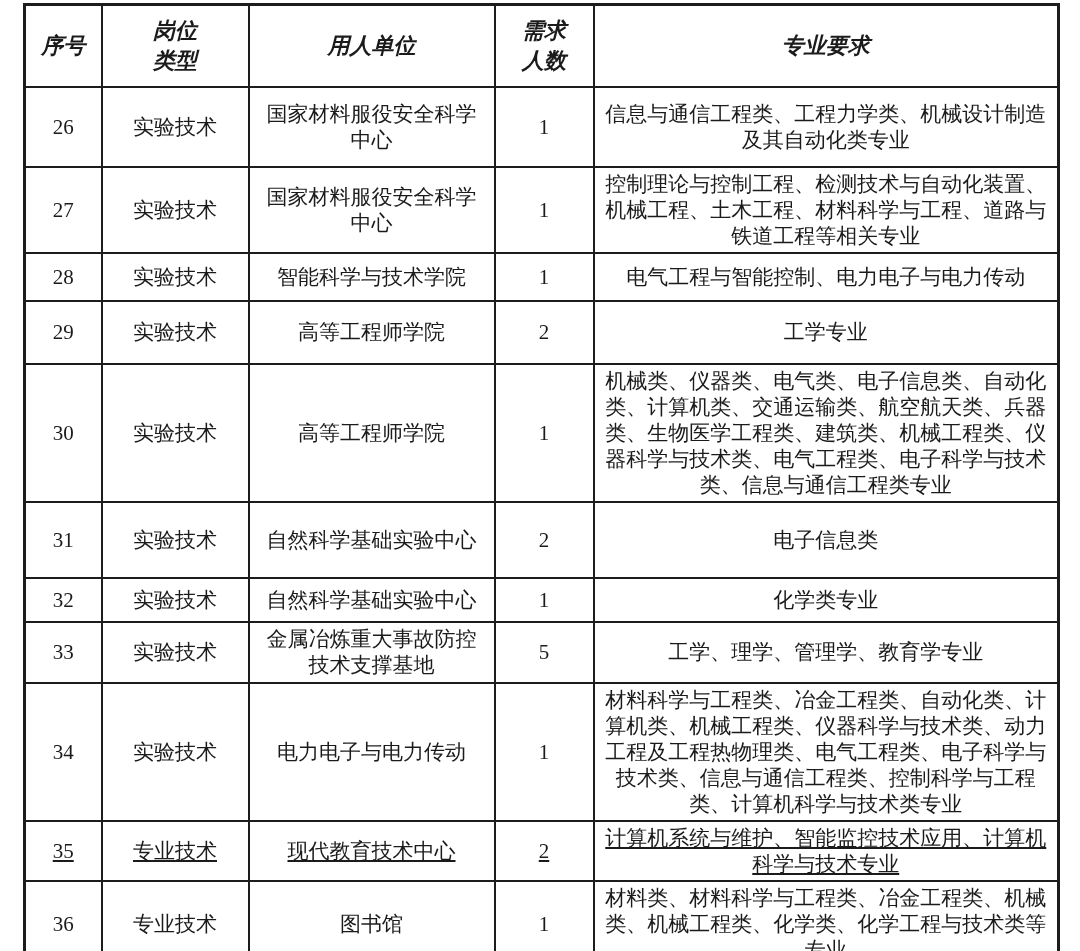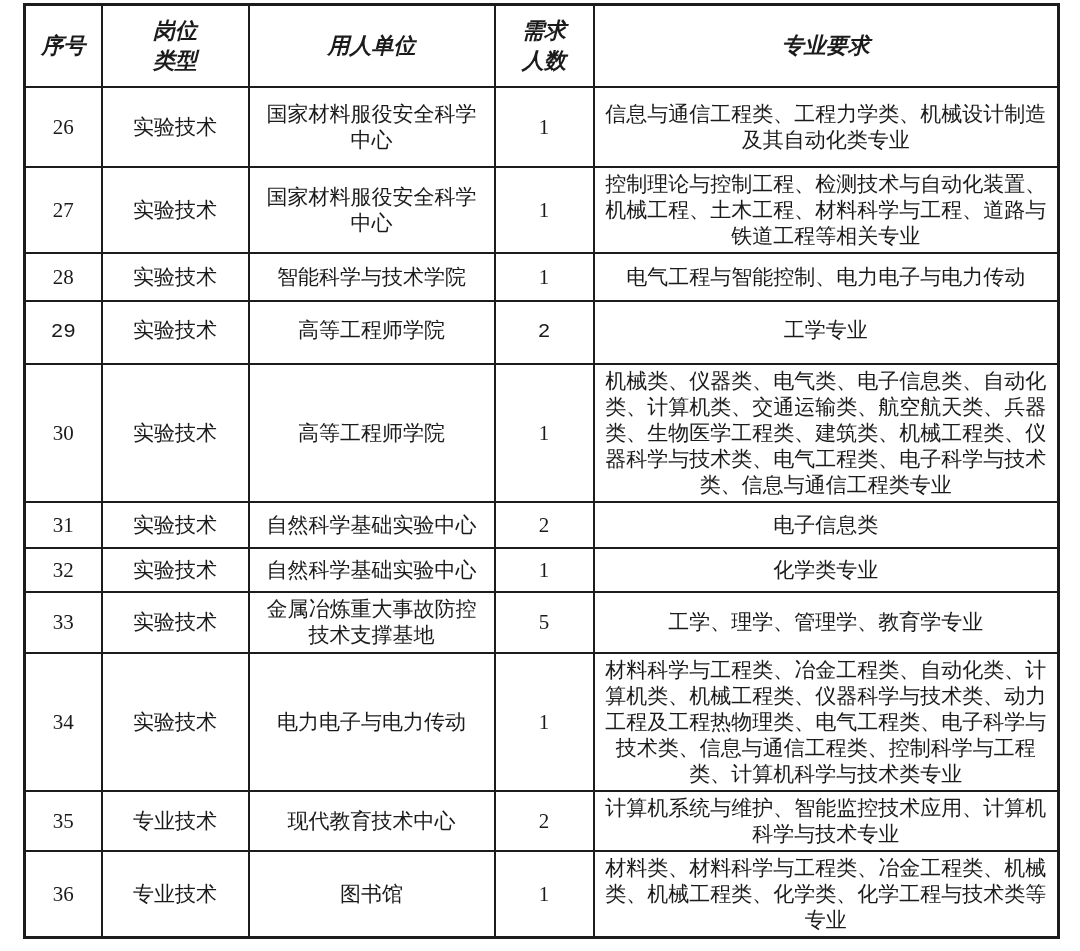--- a/index.html
+++ b/index.html
@@ -42,27 +42,27 @@
   th {
     font-weight: bold;
     font-size: 22px;
     line-height: 30px;
     white-space: pre-line;
   }
   thead tr { height: 82px; font-style: italic; }
   tbody tr:nth-child(1)  { height: 80px; }
   tbody tr:nth-child(2)  { height: 77px; }
   tbody tr:nth-child(3)  { height: 48px; }
-  tbody tr:nth-child(4)  { height: 63px; font-family: Liberation Mono, monospace; }
+  tbody tr:nth-child(4)  { height: 63px; }
   tbody tr:nth-child(5)  { height: 135px; }
-  tbody tr:nth-child(6)  { height: 46px; }
+  tbody tr:nth-child(6)  { height: 76px; }
   tbody tr:nth-child(7)  { height: 44px; }
   tbody tr:nth-child(8)  { height: 61px; margin-top: 20px; }
   tbody tr:nth-child(9)  { height: 132px; }
-  tbody tr:nth-child(10) { height: 51px; }
+  tbody tr:nth-child(10) { height: 51px; text-decoration: underline; }
   tbody tr:nth-child(11) { height: 82px; }
   td.req { padding: 3px 7px; }
 </style>
 </head>
 <body>
 
 <div class="page">
   <table class="recruit">
     <colgroup>
       <col class="c-no">

